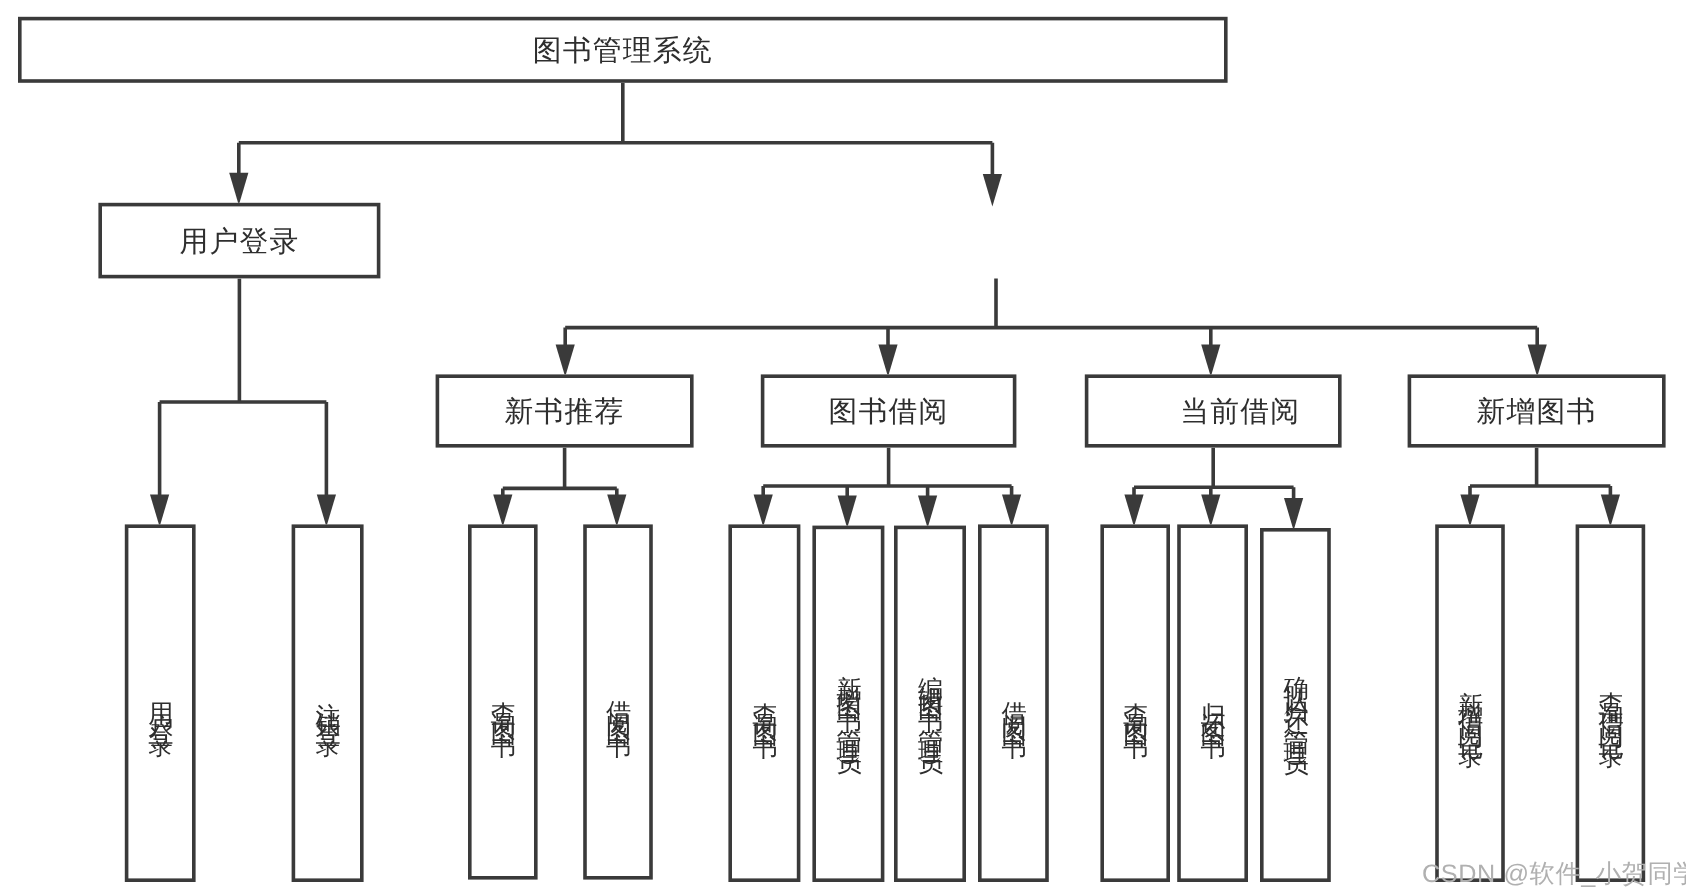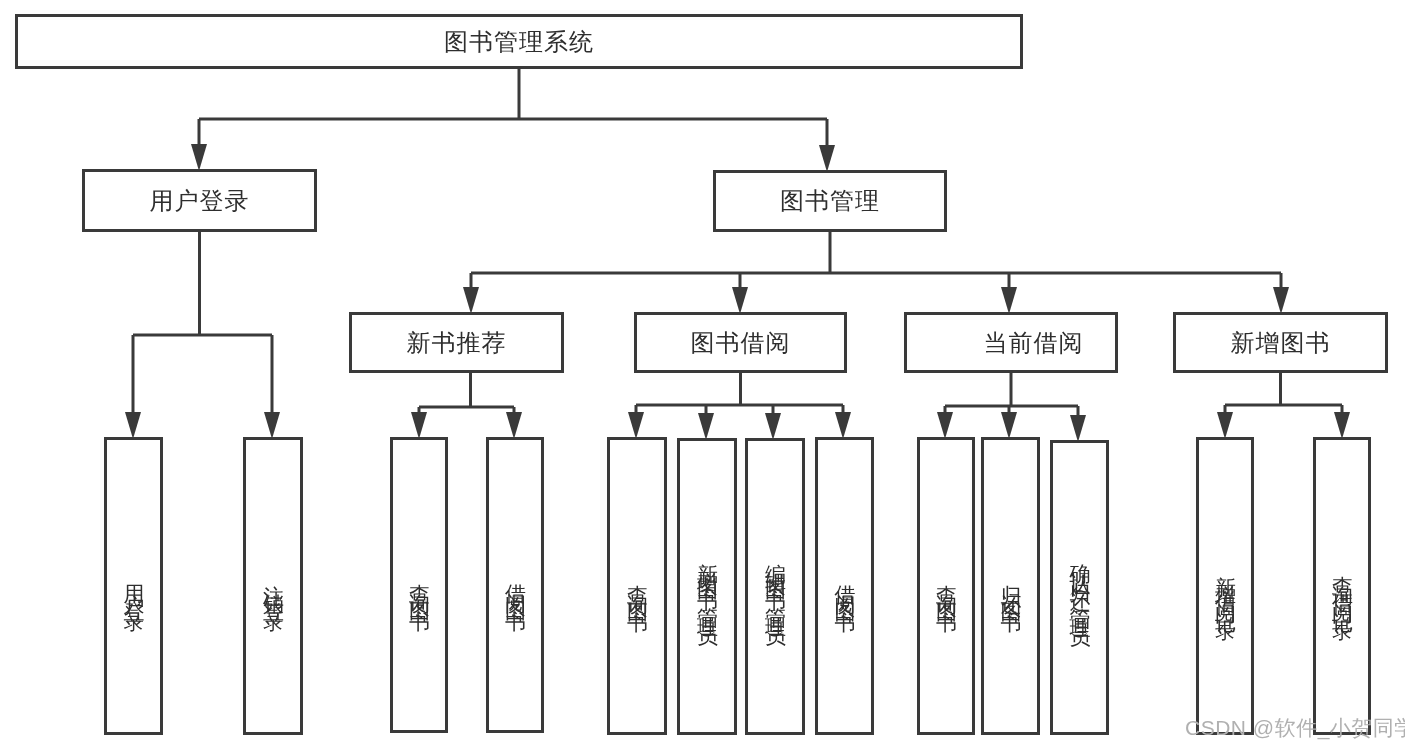--- a/index.html
+++ b/index.html
@@ -8,21 +8,20 @@
     position:relative; width:1405px; height:747px; overflow:hidden;
     background:#ffffff;
     font-family:"Liberation Sans", sans-serif;
   }
   .connectors { position:absolute; left:0; top:0; width:1405px; height:747px; }
   .node {
     position:absolute; box-sizing:border-box;
     border:3px solid var(--line); background:#ffffff;
     display:flex; align-items:center; justify-content:center;
     color:var(--text);
-    font-family:Liberation Serif, serif;
   }
   .node.h span {
     font-size:24px; letter-spacing:1px; white-space:nowrap;
   }
   .node.v span {
     writing-mode:vertical-rl; text-orientation:mixed;
     font-size:21px; letter-spacing:9px; line-height:1;
     white-space:nowrap;
   }
   .watermark {
@@ -77,24 +76,21 @@
         <polygon points="1334,412 1350,412 1342,439" fill="#3a3a3a"></polygon>
       </g>
     </svg>
   <span class="watermark" style="color: rgb(176, 176, 176);">CSDN @软件_小贺同学</span>
 <div class="node h" style="left: 15px; top: 14px; width: 1008px; height: 55px;">
       <span>图书管理系统</span>
     </div>
     <div class="node h" style="left: 82px; top: 169px; width: 235px; height: 63px;">
       <span>用户登录</span>
     </div>
-    <div class="node h" style="left: 713px; top: 170px; width: 234px; height: 62px;">
-      <span>图书管理</span>
-    </div>
-    <div class="node h" style="left: 349px; top: 312px; width: 215px; height: 61px;">
+    <div class="node h" style="left: 363px; top: 312px; width: 215px; height: 61px;">
       <span>新书推荐</span>
     </div>
     <div class="node h" style="left: 634px; top: 312px; width: 213px; height: 61px;">
       <span>图书借阅</span>
     </div>
     <div class="node h" style="left: 904px; top: 312px; width: 214px; height: 61px; padding-left: 45px;">
       <span>当前借阅</span>
     </div>
     <div class="node h" style="left: 1173px; top: 312px; width: 215px; height: 61px;">
       <span>新增图书</span>

